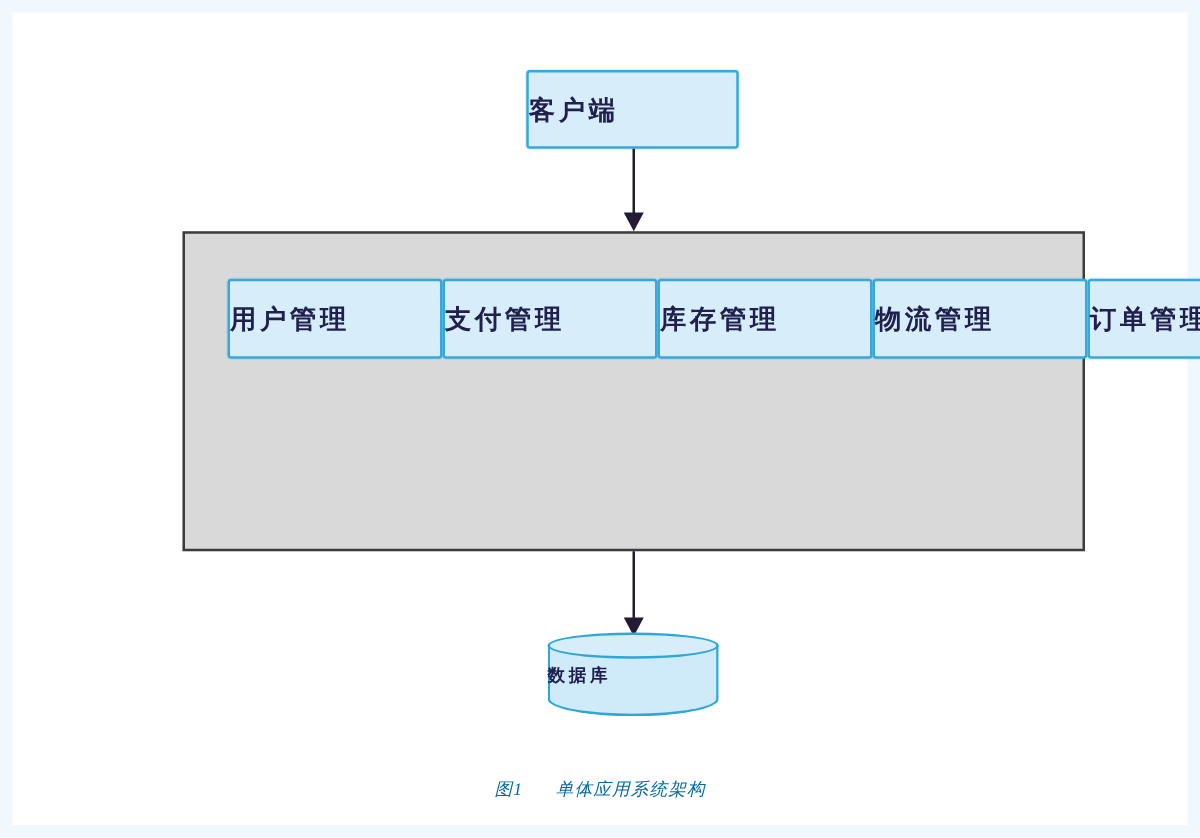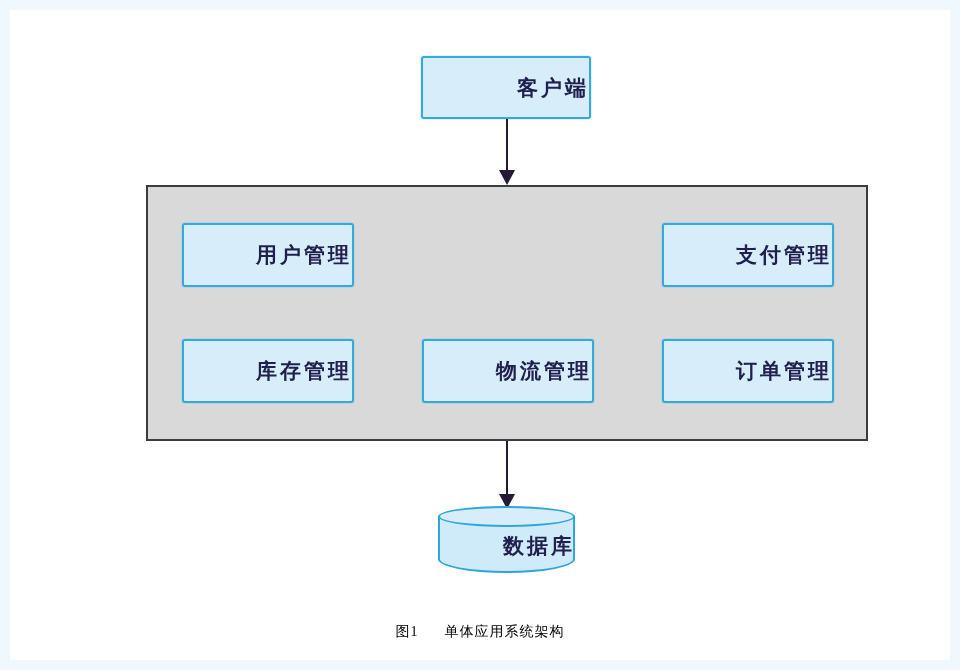--- a/index.html
+++ b/index.html
@@ -17,21 +17,21 @@
   .canvas { position: absolute; inset: 0; }
 
   
   .node-box {
     position: absolute;
     background: #d7eefa;
     border: 2px solid #35a9dd;
     border-radius: 3px;
     display: flex;
     align-items: center;
-    justify-content: flex-end;
+    justify-content: flex-start;
     color: #20204e;
     font-size: 21px;
     font-weight: bold;
     letter-spacing: 3px;
     box-shadow: 0 0 0 1px rgba(53,169,221,0.15);
   }
 
   .client-box { left: 421px; top: 56px; width: 170px; height: 63px; }
 
   
@@ -53,21 +53,21 @@
   .arrow2-head { left: 499px; top: 494px; }
 
   
   .system-container {
     position: absolute;
     left: 146px; top: 185px;
     width: 722px; height: 256px;
     background: #d9d9d9;
     border: 2px solid #3c3c3c;
     display: flex;
-    flex-direction: column;
+    flex-direction: row;
     justify-content: space-between;
     padding: 36px 32px 36px 34px;
   }
   .module-row {
     display: flex;
     justify-content: space-between;
   }
   .module-box {
     position: static;
     width: 172px; height: 64px;
@@ -88,36 +88,37 @@
     width: 100%; height: 57px;
     background: #cfeaf8;
     border: 2px solid #2ea6db;
     border-top: none;
     border-radius: 0 0 50% 50% / 0 0 14px 14px;
     z-index: 1;
   }
   .db-label {
     position: absolute; left: 0; top: 26px;
     width: 100%; z-index: 3;
-    text-align: right;
+    text-align: left;
     color: #20204e;
-    font-size: 21px;
+    font-size: 14px;
     font-weight: bold;
     letter-spacing: 3px;
   }
 
   
   .figure-caption {
     position: absolute;
     left: 0; top: 623px;
     width: 100%;
     text-align: center;
-    color: #000000;
+    color: #0369a1;
     font-size: 14px;
     letter-spacing: 1px;
+    font-style: italic;
   }
   .fig-number { margin-right: 26px; }
 </style>
 </head>
 <body>
 
 <div class="page-frame">
   <div class="canvas">
 
     <div class="node-box client-box">

